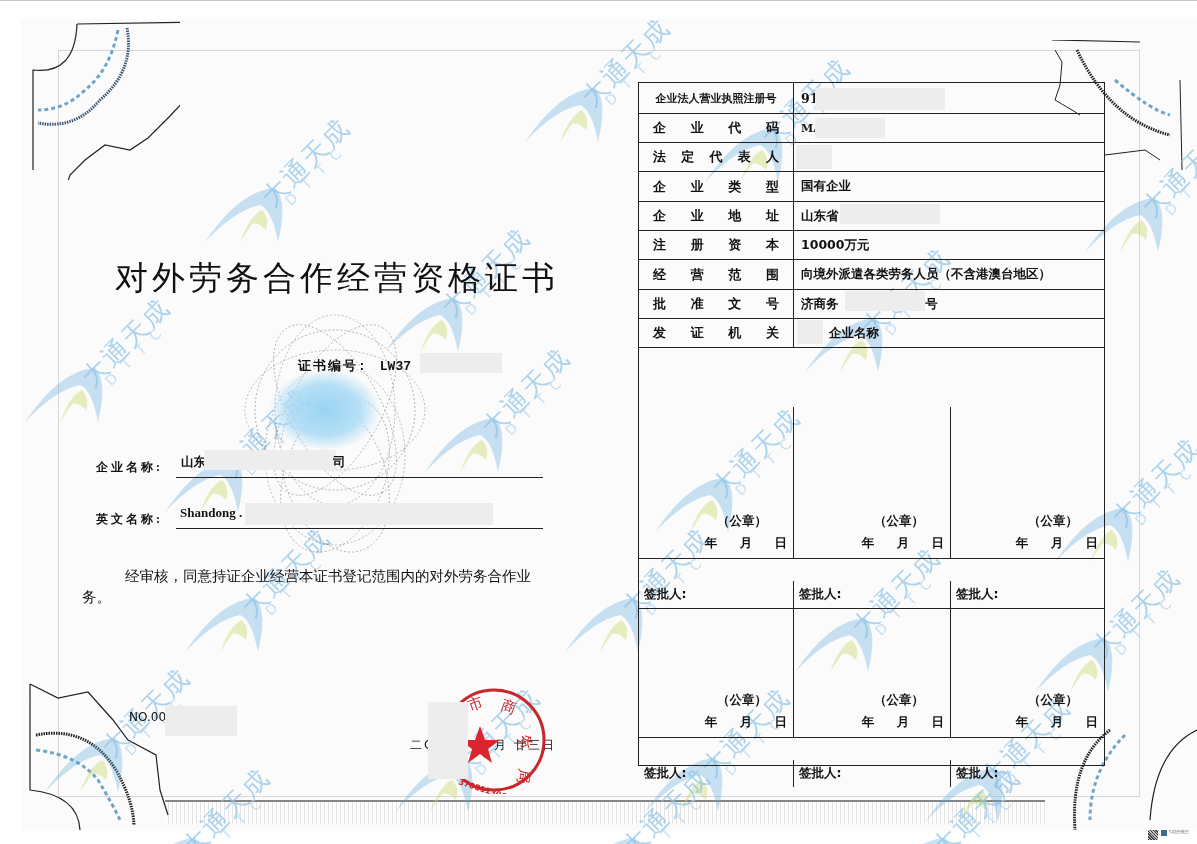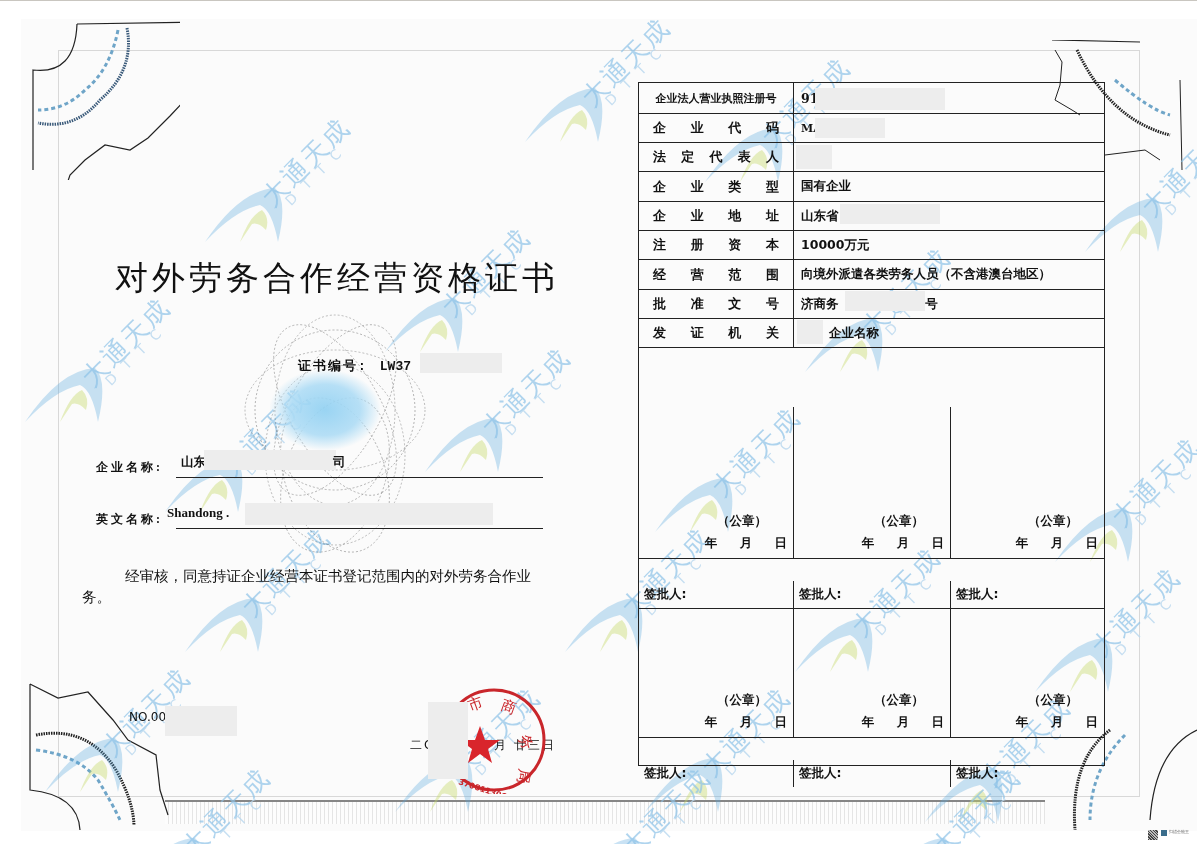--- a/index.html
+++ b/index.html
@@ -293,21 +293,21 @@
 </div>
 <div class="redact" style="left:420px;top:353px;width:82px;height:20px;"></div>
 
 <div class="field-label" style="left:96px;top:459px;">企业名称:</div>
 <div class="field-val" style="left:181px;top:454px;">山东</div>
 <div class="redact" style="left:204px;top:450px;width:132px;height:20px;"></div>
 <div class="field-val" style="left:333px;top:454px;">司</div>
 <div class="field-line" style="left:176px;top:477px;width:367px;"></div>
 
 <div class="field-label" style="left:96px;top:511px;">英文名称:</div>
-<div class="field-val" style="left:167px;top:505px;font-family:'Liberation Serif',serif;font-size:13px;">Shandong .</div>
+<div class="field-val" style="left:180px;top:505px;font-family:'Liberation Serif',serif;font-size:13px;">Shandong .</div>
 <div class="redact" style="left:245px;top:503px;width:248px;height:22px;"></div>
 <div class="field-line" style="left:176px;top:528px;width:367px;"></div>
 
 <div class="approve-text">经审核，同意持证企业经营本证书登记范围内的对外劳务合作业务。</div>
 
 <div class="serial">NO.00</div>
 <div class="redact" style="left:165px;top:706px;width:72px;height:30px;"></div>
 
 <div class="issue-date">
   <span>二C</span>

